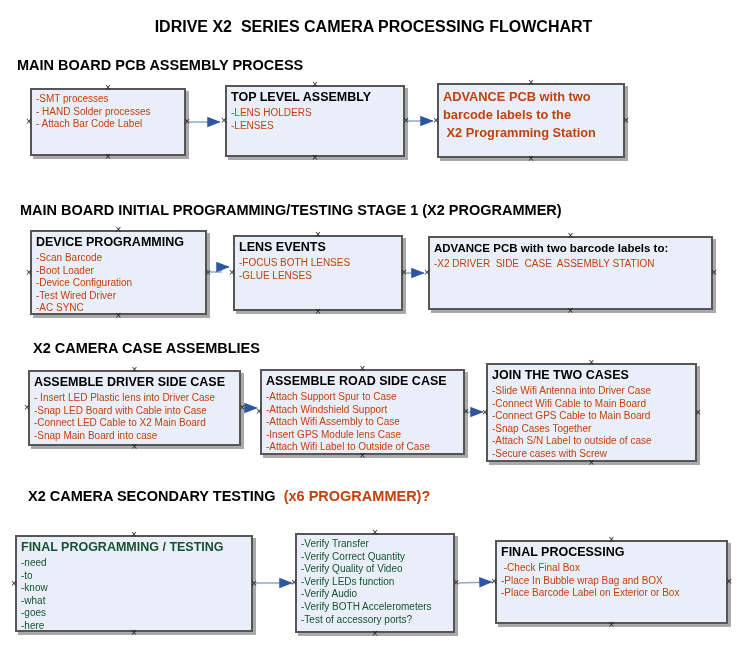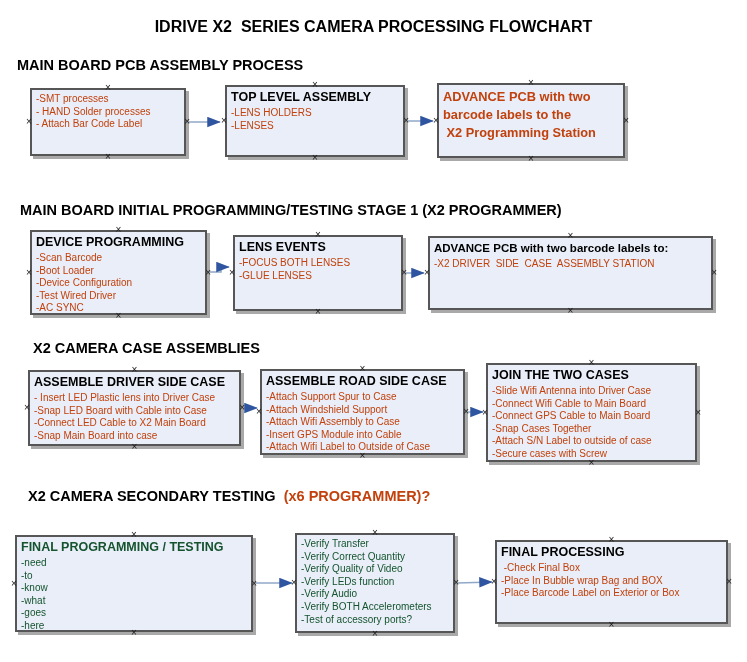--- a/index.html
+++ b/index.html
@@ -150,21 +150,21 @@
       <span class="handle handle-b">×</span>
       <span class="handle handle-l">×</span>
       <span class="handle handle-r">×</span>
     </div>
   <div class="box" style="left:260px; top:369px; width:205px; height:86px;">
     <div class="box-title">ASSEMBLE ROAD SIDE CASE</div>
     <div class="box-lines">
         <div class="line">-Attach Support Spur to Case</div>
         <div class="line">-Attach Windshield Support</div>
         <div class="line">-Attach Wifi Assembly to Case</div>
-        <div class="line">-Insert GPS Module into Cable</div>
+        <div class="line">-Insert GPS Module lens Case</div>
         <div class="line">-Attach Wifi Label to Outside of Case</div>
       </div>
   <span class="handle handle-t">×</span>
       <span class="handle handle-b">×</span>
       <span class="handle handle-l">×</span>
       <span class="handle handle-r">×</span>
     </div>
   <div class="box" style="left:486px; top:363px; width:211px; height:99px;">
     <div class="box-title">JOIN THE TWO CASES</div>
     <div class="box-lines">

